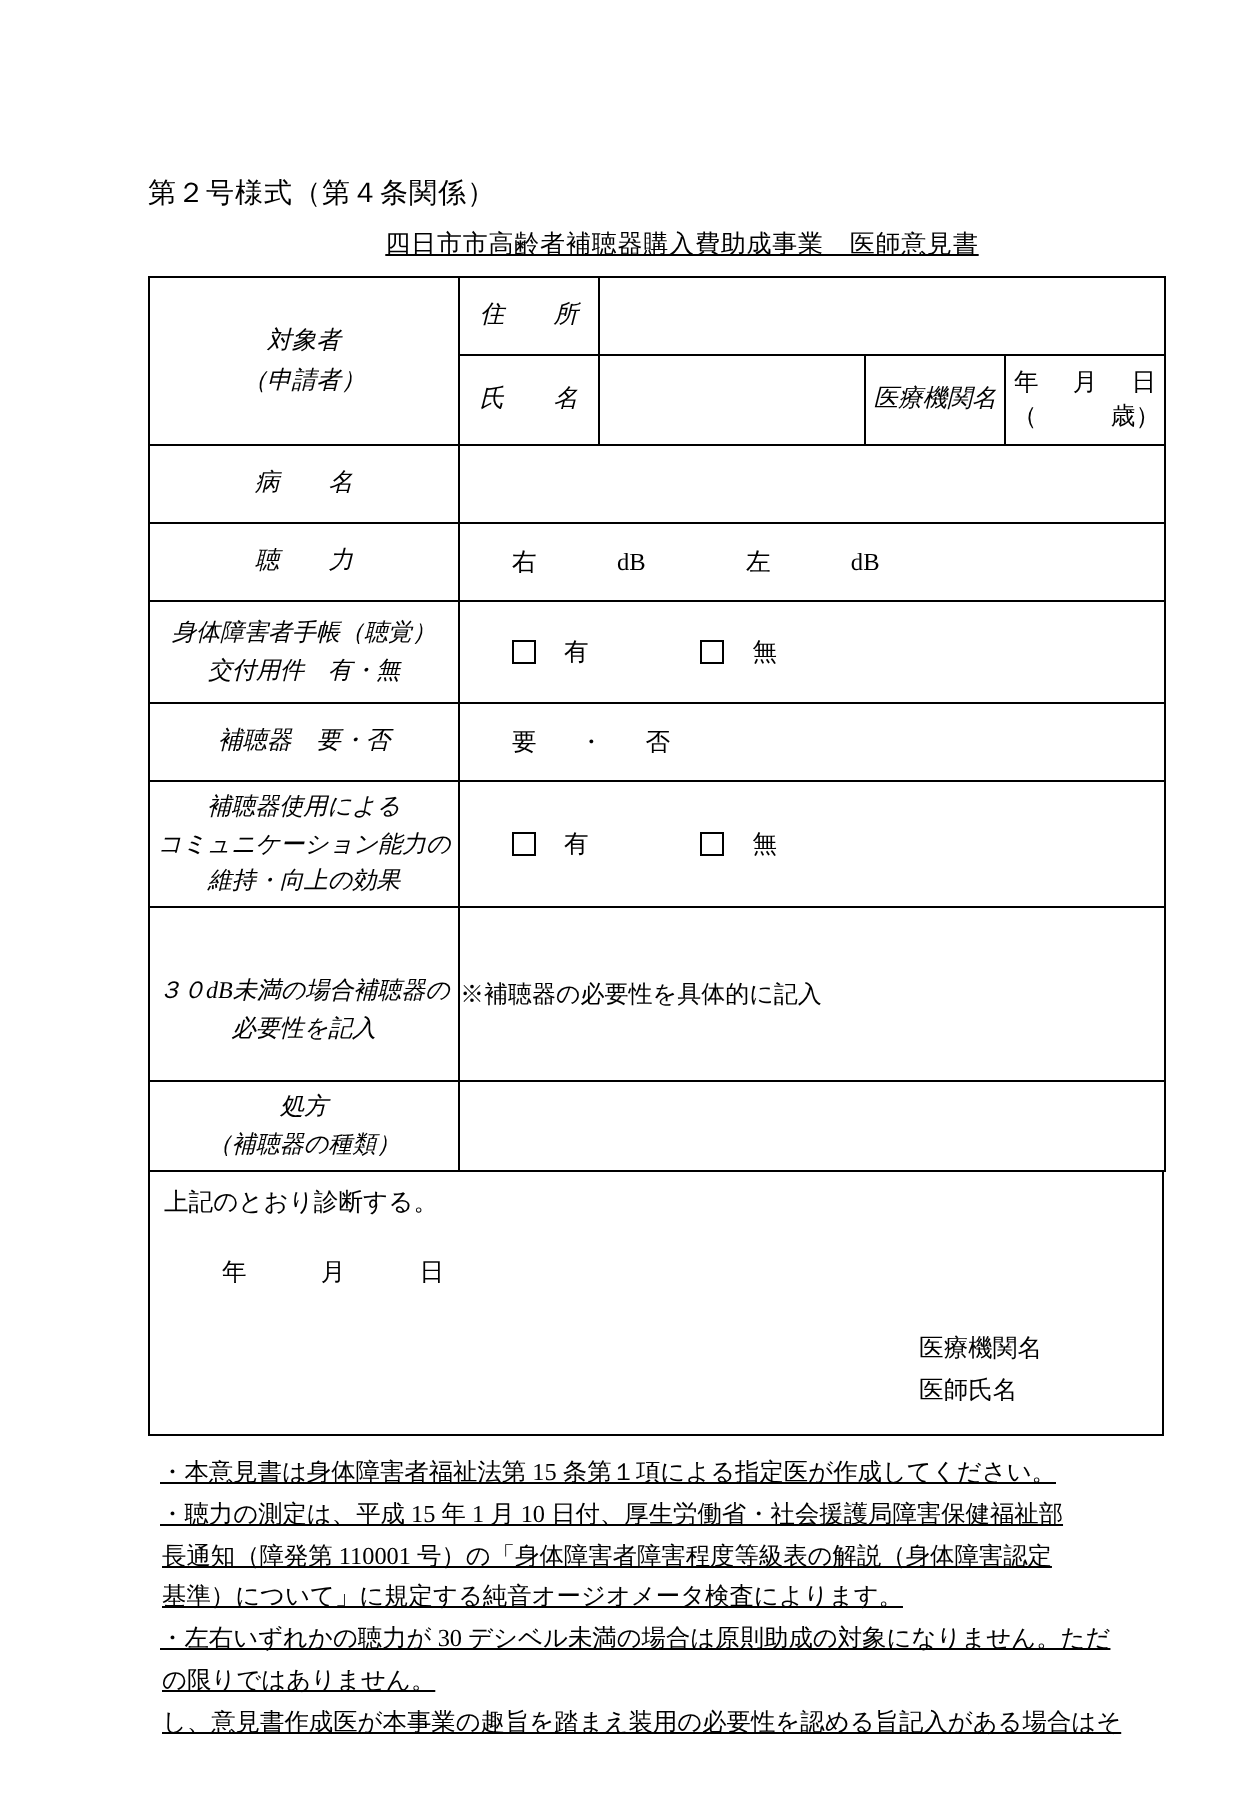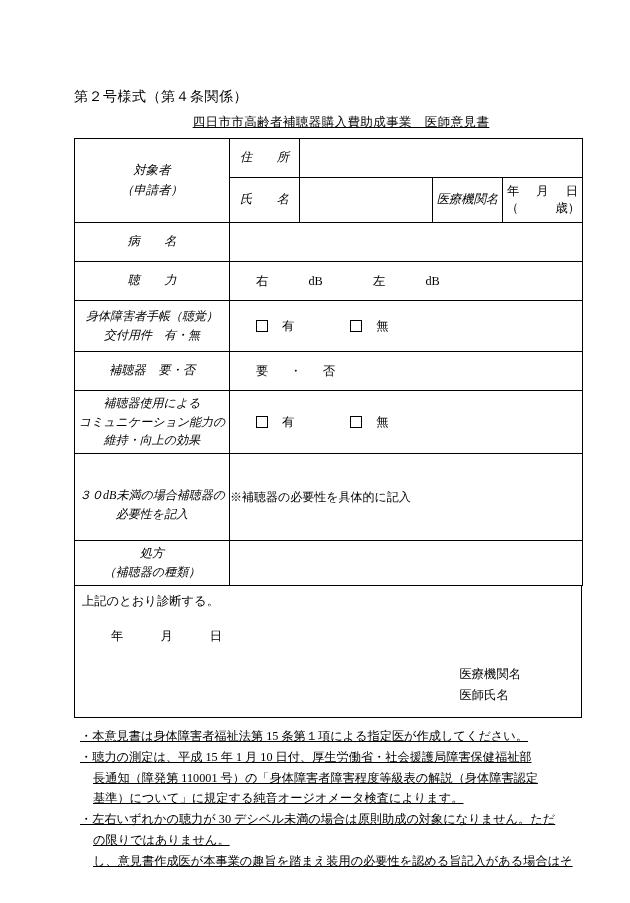--- a/index.html
+++ b/index.html
@@ -135,21 +135,21 @@
     margin: 9px 0 0 6px;
     font-size: 12.2px;
     line-height: 1.62;
     text-decoration: underline;
   }
   .notes p {
     margin: 0 0 1px 0;
     text-indent: 0;
   }
   .notes .cont {
-    margin-left: 13px;
+    margin-left: 1px;
   }
 </style>
 </head>
 <body>
 
 <div class="page">
 
   <div class="form-no">第２号様式（第４条関係）</div>
   <div class="doc-title">四日市市高齢者補聴器購入費助成事業　医師意見書</div>
 

